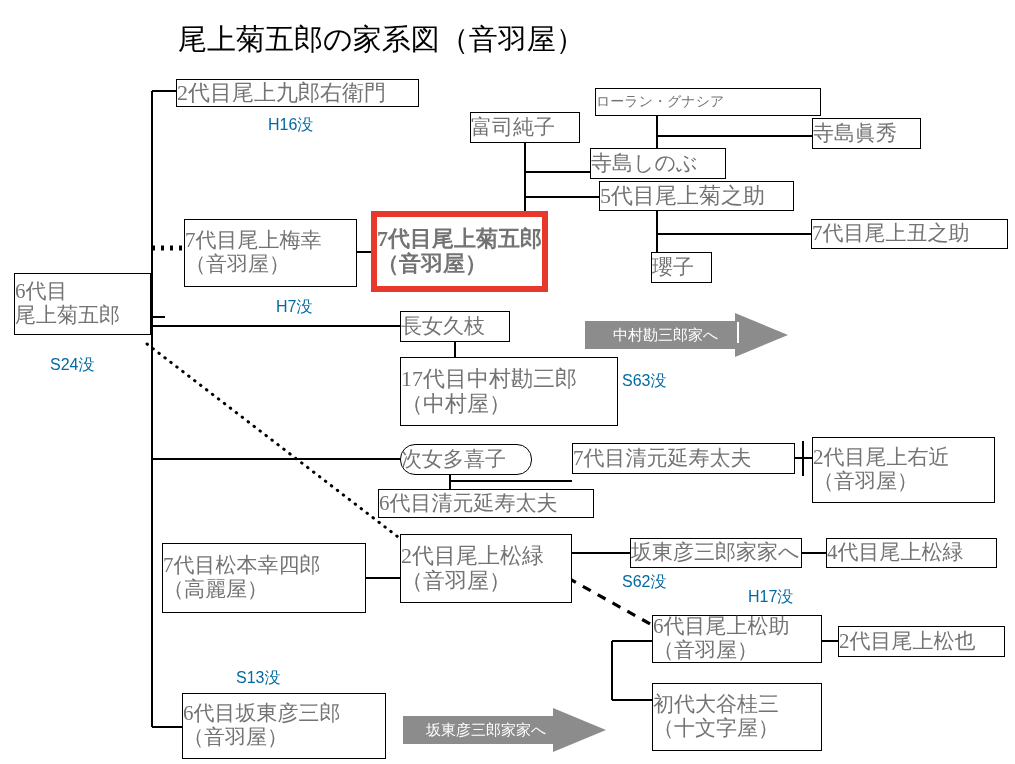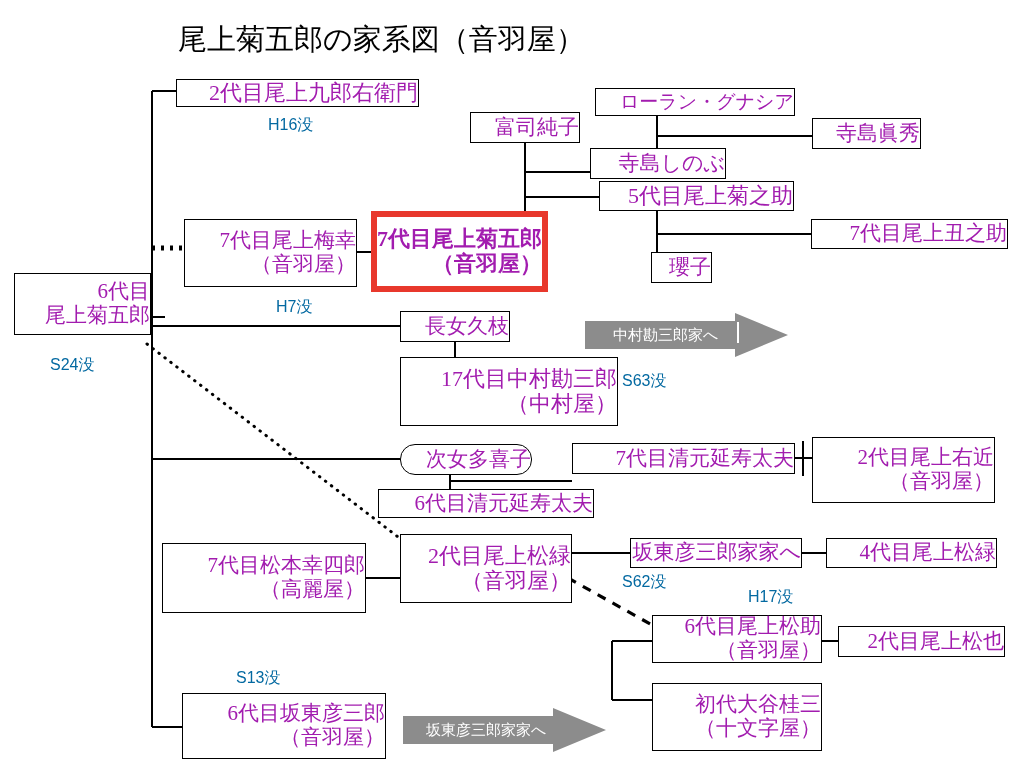--- a/index.html
+++ b/index.html
@@ -28,24 +28,24 @@
     font-size: 29px;
     color: #000000;
     white-space: nowrap;
     letter-spacing: 0px;
   }
   .node {
     position: absolute;
     box-sizing: border-box;
     border: 1.3px solid #000000;
     background: #ffffff;
-    color: #a21caf;
+    color: #737373;
     display: flex;
     flex-direction: column;
-    align-items: flex-end;
+    align-items: flex-start;
     justify-content: center;
     font-family: "Liberation Serif", "DejaVu Serif", serif;
     line-height: 1.12;
     white-space: nowrap;
     z-index: 3;
   }
   .node .l1, .node .l2 {
     display: block;
     text-align: center;
   }
@@ -162,21 +162,21 @@
 
   <div class="node highlight" style="left:371px; top:211px; width:177px; height:81px; font-size:22px;">
     <span class="l1">7代目尾上菊五郎</span>
     <span class="l2">（音羽屋）</span>
   </div>
 
   <div class="node" style="left:470px; top:112px; width:110px; height:31px; font-size:21px;">
     <span class="l1">富司純子</span>
   </div>
 
-  <div class="node" style="left:595px; top:88px; width:200px; height:28px; font-size:19px;">
+  <div class="node" style="left:595px; top:88px; width:226px; height:28px; font-size:14px;">
     <span class="l1">ローラン・グナシア</span>
   </div>
 
   <div class="node" style="left:812px; top:118px; width:109px; height:31px; font-size:21px;">
     <span class="l1">寺島眞秀</span>
   </div>
 
   <div class="node" style="left:590px; top:148px; width:136px; height:31px; font-size:21px;">
     <span class="l1">寺島しのぶ</span>
   </div>

